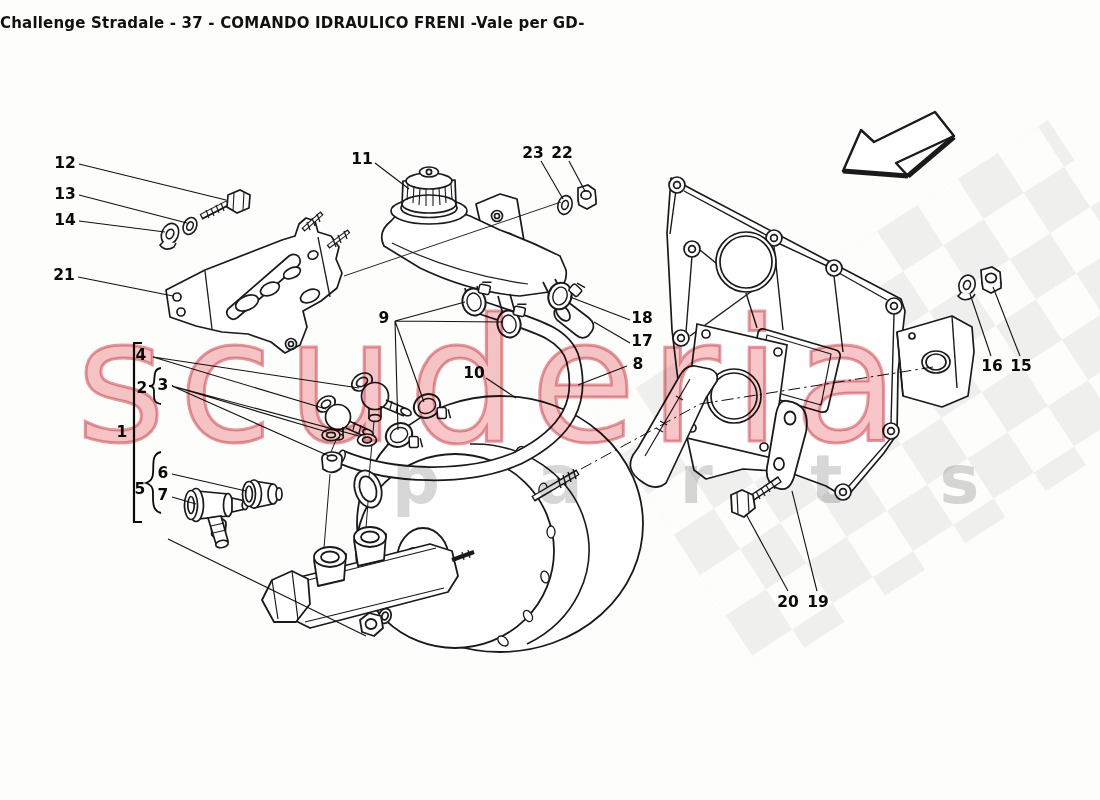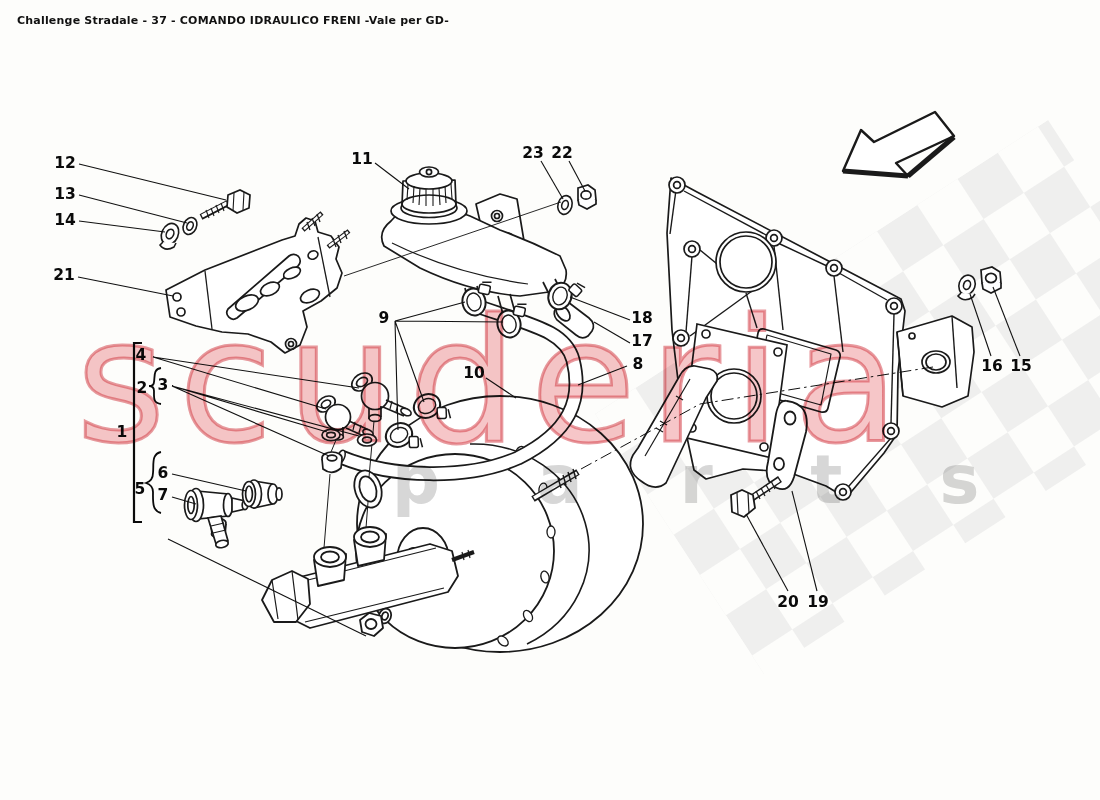--- a/index.html
+++ b/index.html
@@ -1,18 +1,18 @@
 <!DOCTYPE html>
 <html><head>
 <meta charset="utf-8">
 <style>
   html,body{margin:0;padding:0;background:#fbfbf9;}
   #stage{position:relative;width:1100px;height:800px;background:#fdfdfb;overflow:hidden;
          font-family:"DejaVu Sans","Liberation Sans",sans-serif;}
-  #page-title{position:absolute;left:17px;top:14px;font-size:11px;font-weight:bold;color:#111;
+  #page-title{position:absolute;left:0;top:14px;font-size:15px;font-weight:bold;color:#111;
               letter-spacing:.2px;z-index:5;}
   #diagram-svg{position:absolute;left:0;top:0;z-index:3;}
   
   #wm-checker{position:absolute;left:636px;top:242px;width:540px;height:310px;z-index:2;
       background:repeating-conic-gradient(#e3e3e3 0% 25%, rgba(255,255,255,0) 0% 50%) 0 0/96px 96px;
       transform:rotate(-33deg);opacity:.55;pointer-events:none;}
   
   .wm-gray{position:absolute;top:441px;font-size:67px;font-weight:bold;color:#d7d7d7;
       letter-spacing:37px;z-index:4;mix-blend-mode:multiply;pointer-events:none;}
   #wm-word1{left:72px;} #wm-word2{left:392px;text-align:right;}

